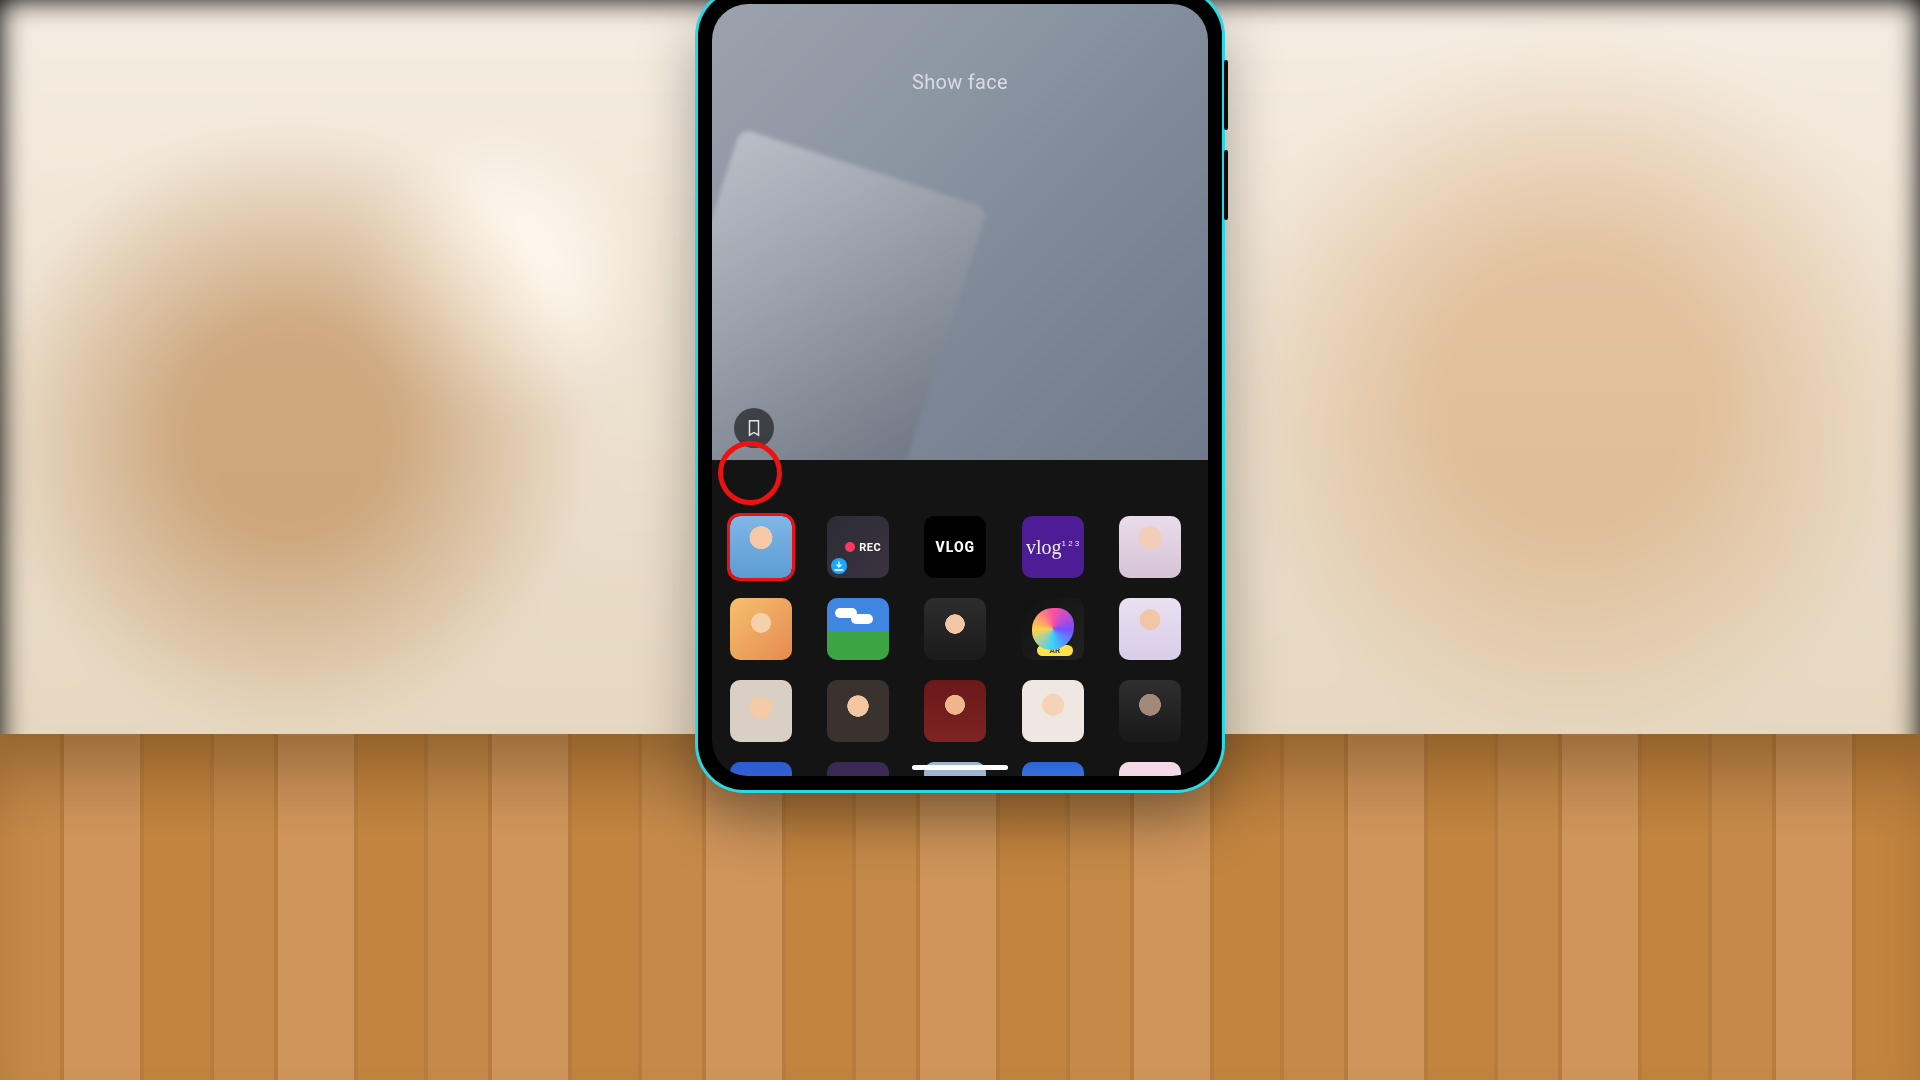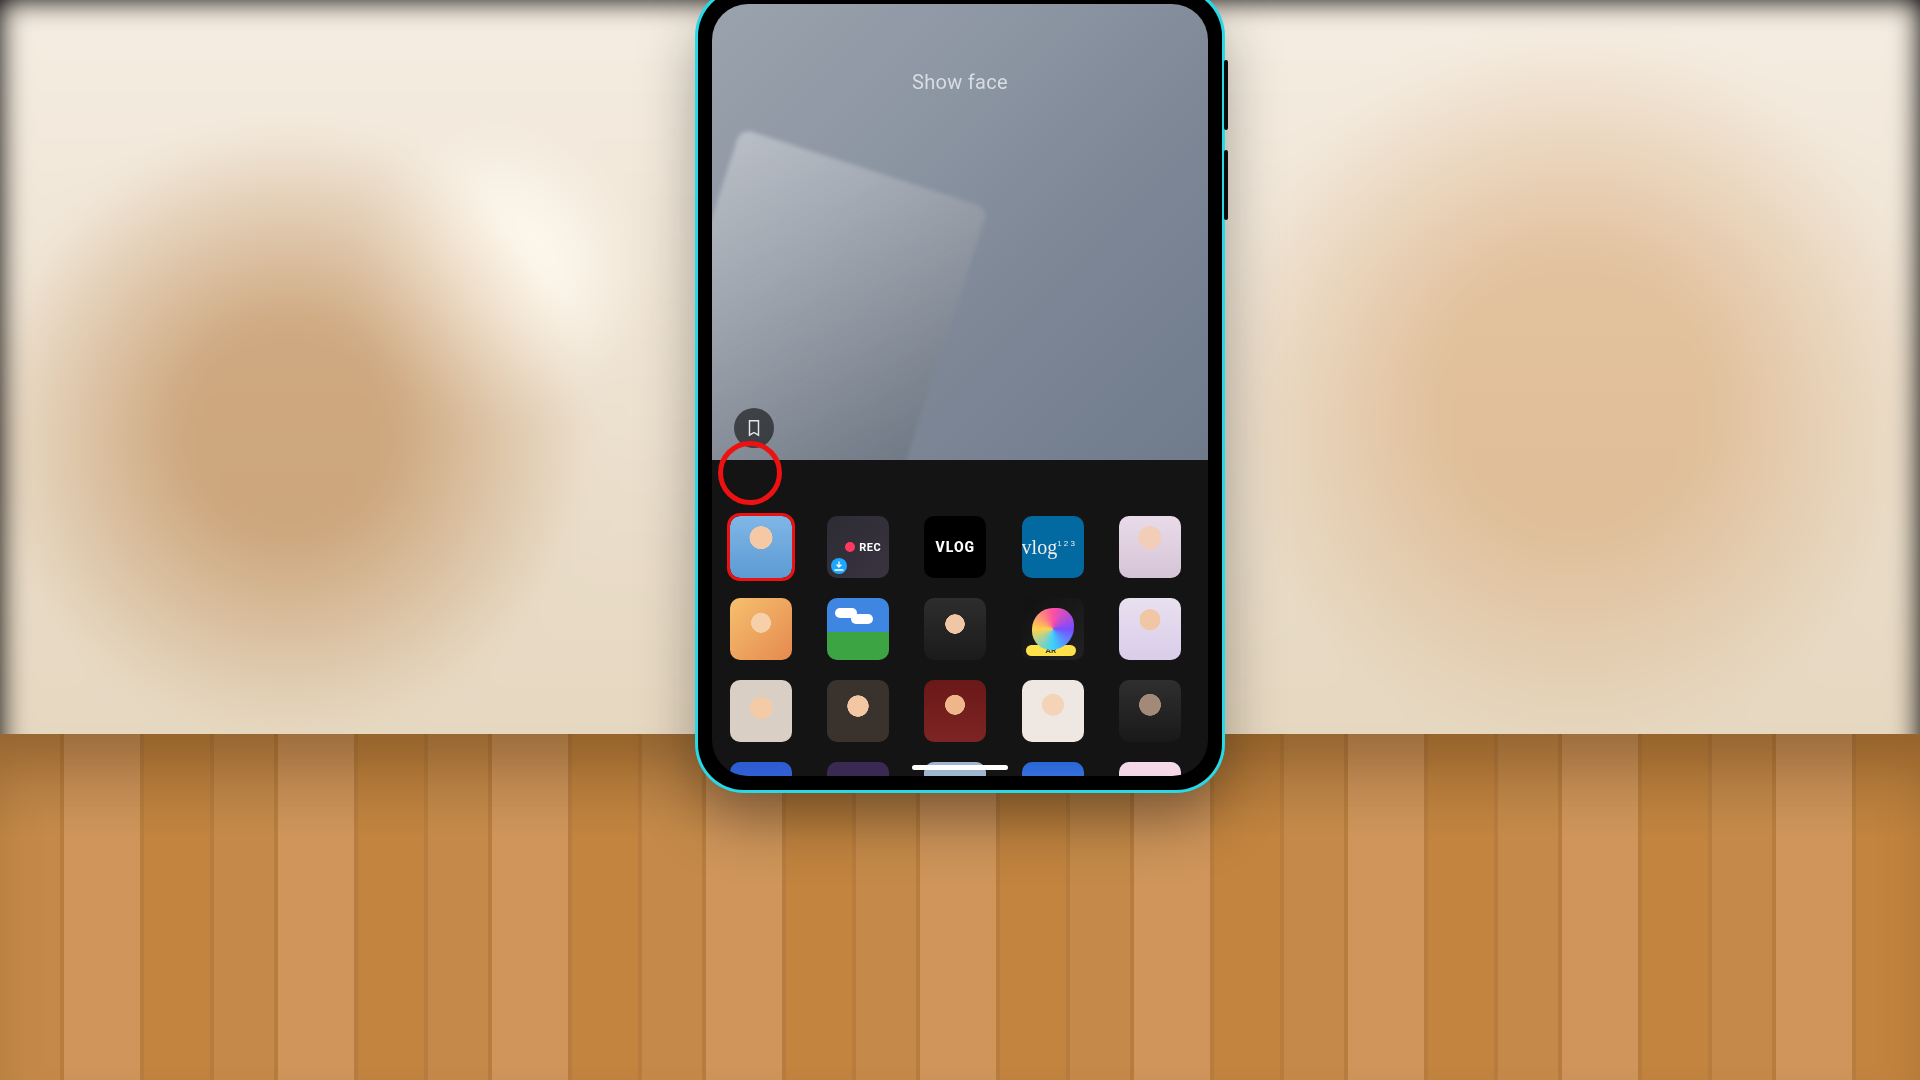--- a/index.html
+++ b/index.html
@@ -133,33 +133,33 @@
     overflow:hidden; position:relative;
     background:#2a2a2a;
   }
   .tile.selected{ outline:3px solid #e11; outline-offset:0; }
   .badge{
     position:absolute; left:4px; bottom:4px; width:16px; height:16px;
     border-radius:50%; background:#1ea7ff;
     display:flex; align-items:center; justify-content:center;
   }
   .ar-badge{
-    position:absolute; left:4px; bottom:4px;
+    position:absolute; left:15px; bottom:4px;
     font-size:8px; font-weight:700; color:#3b3b3b;
-    background:#ffe14a; border-radius:6px; padding:1px 20px;
+    background:#ffe14a; border-radius:6px; padding:1px 13px;
   }
 
   
   .t-portrait1{ background:radial-gradient(circle at 50% 35%, #f6c9a6 0 22%, transparent 23%), linear-gradient(#7fb7e6,#5d9bd4);}
   .t-rec{ background:linear-gradient(135deg,#2c2c34,#3a3340); display:flex; align-items:center; justify-content:center;padding-left:10px;}
   .t-rec .dot{width:10px;height:10px;border-radius:50%;background:#ff3860;margin-right:4px;}
   .t-rec span{color:#fff;font-size:11px;font-weight:700;letter-spacing:.5px;}
   .t-vlog1{ background:#000; display:flex; align-items:center; justify-content:center;}
   .t-vlog1 span{color:#fff; font-weight:800; font-size:14px; letter-spacing:1px;}
-  .t-vlog2{ background:#0369a1; display:flex; align-items:center; justify-content:flex-start;}
+  .t-vlog2{ background:#4c1d95; display:flex; align-items:center; justify-content:center;}
   .t-vlog2 span{color:#eee; font-family:"Brush Script MT","Segoe Script",cursive; font-size:20px;}
   .t-vlog2 sup{font-size:8px; font-family:Arial;}
   .t-portrait2{ background:radial-gradient(circle at 50% 35%, #f2cdb7 0 22%, transparent 23%), linear-gradient(#e9dbe9,#d6c4d6);}
   .t-lens{ background:radial-gradient(circle at 50% 40%, #f5d0a9 0 20%, transparent 21%), linear-gradient(135deg,#f6c06e,#e58a4f);}
   .t-sky{ background:linear-gradient(#3f86e2 0 55%, #3da444 55% 100%);}
   .t-sky::before{content:"";position:absolute;left:8px;top:10px;width:22px;height:10px;background:#fff;border-radius:10px;box-shadow:16px 6px 0 #fff;}
   .t-hijab{ background:radial-gradient(circle at 50% 42%, #f0c6a5 0 20%, transparent 21%), linear-gradient(#2d2d2d,#1b1b1b);}
   .t-paint{ background:linear-gradient(135deg,#111,#222);}
   .t-paint::after{content:"";position:absolute;inset:10px;border-radius:50% 40% 55% 45%;background:conic-gradient(#ff4fa3,#7a4bff,#3ad1ff,#ffd24c,#ff4fa3);}
   .t-portrait3{ background:radial-gradient(circle at 50% 35%, #f1c6a4 0 20%, transparent 21%), linear-gradient(#e9e0f0,#d9cde9);}

